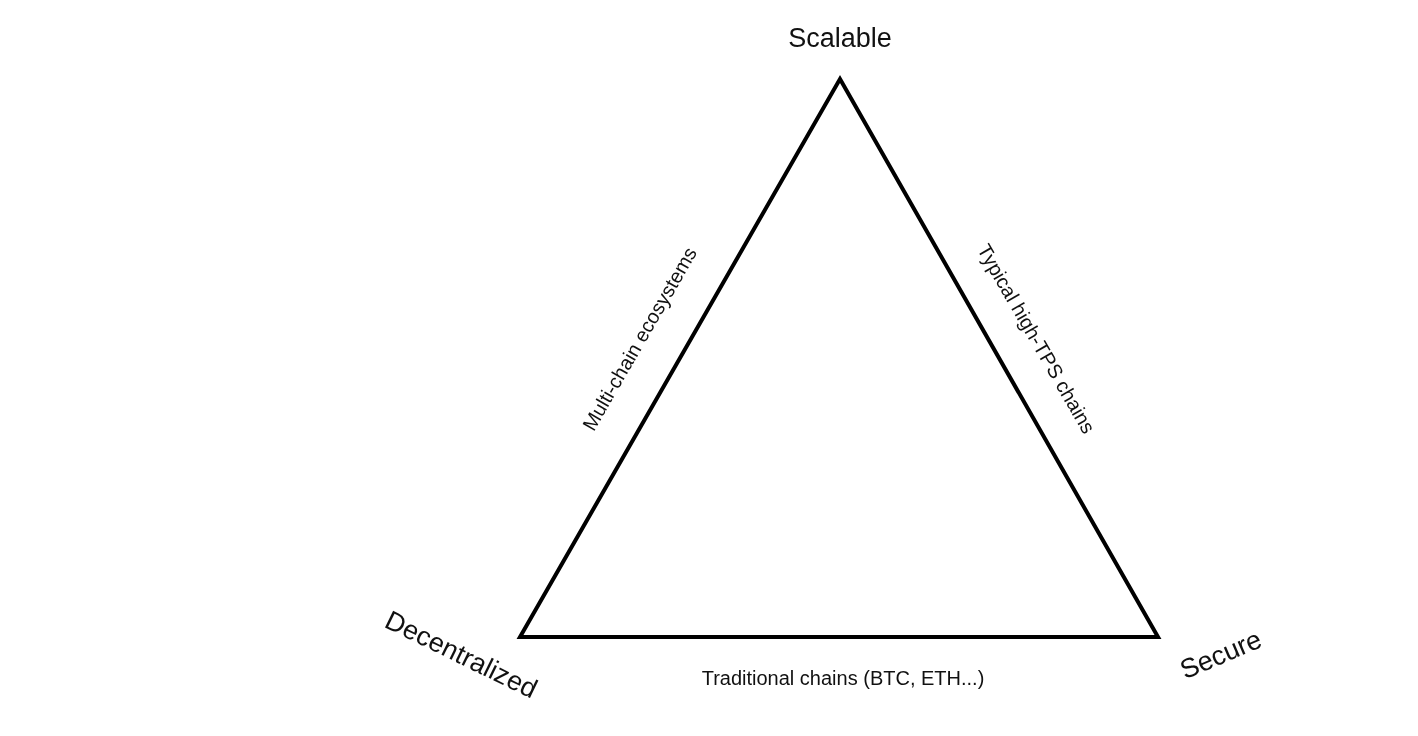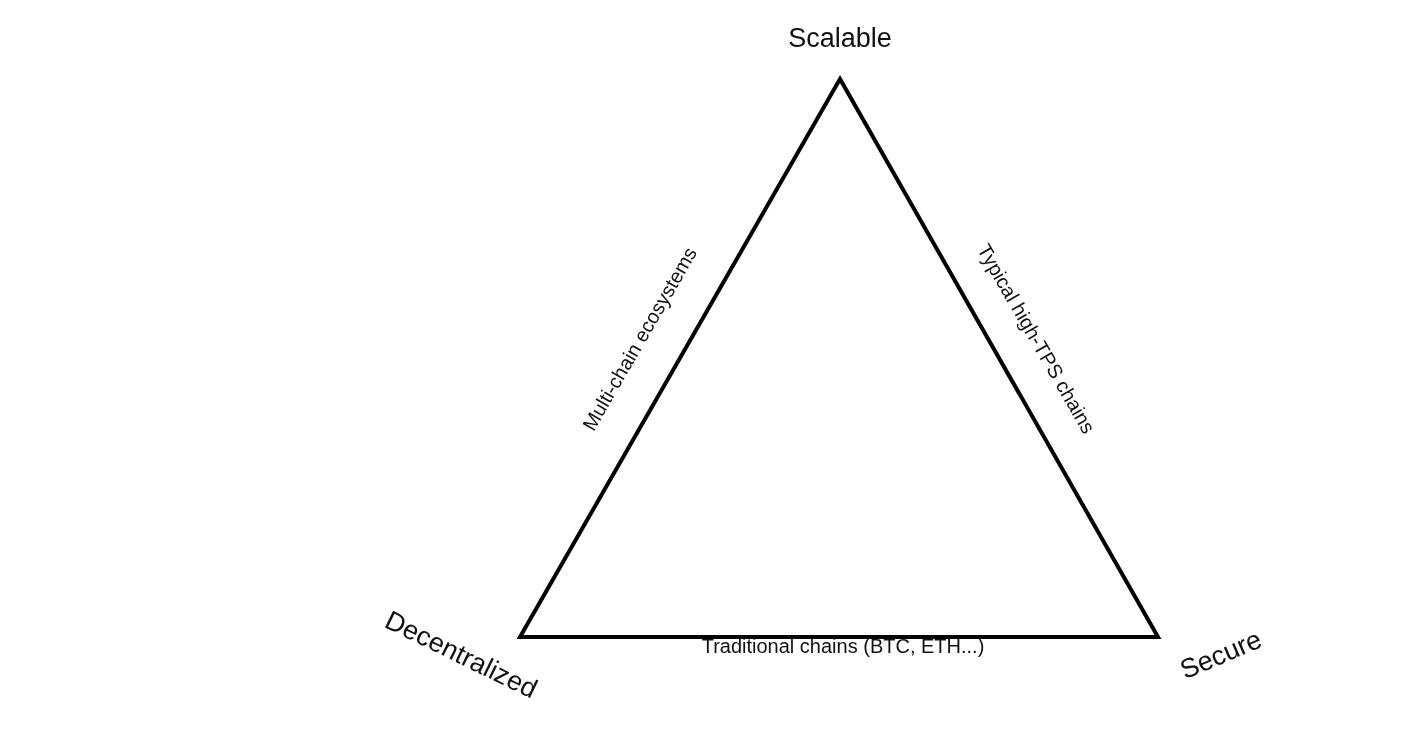--- a/index.html
+++ b/index.html
@@ -57,21 +57,21 @@
     top: 339px;
     transform: translate(-50%, -50%) rotate(-60deg);
   }
   .label-edge-right {
     left: 1036px;
     top: 339px;
     transform: translate(-50%, -50%) rotate(60deg);
   }
   .label-edge-bottom {
     left: 843px;
-    top: 646px;
+    top: 678px;
     transform: translate(-50%, -50%);
   }
 </style>
 </head>
 <body>
 
 <div class="canvas">
 
   <svg class="triangle-svg" viewBox="0 0 1418 736" aria-hidden="true">
     <polygon points="840,79 1158,637 520,637" fill="none" stroke="#000000" stroke-width="4" stroke-linejoin="miter"></polygon>

